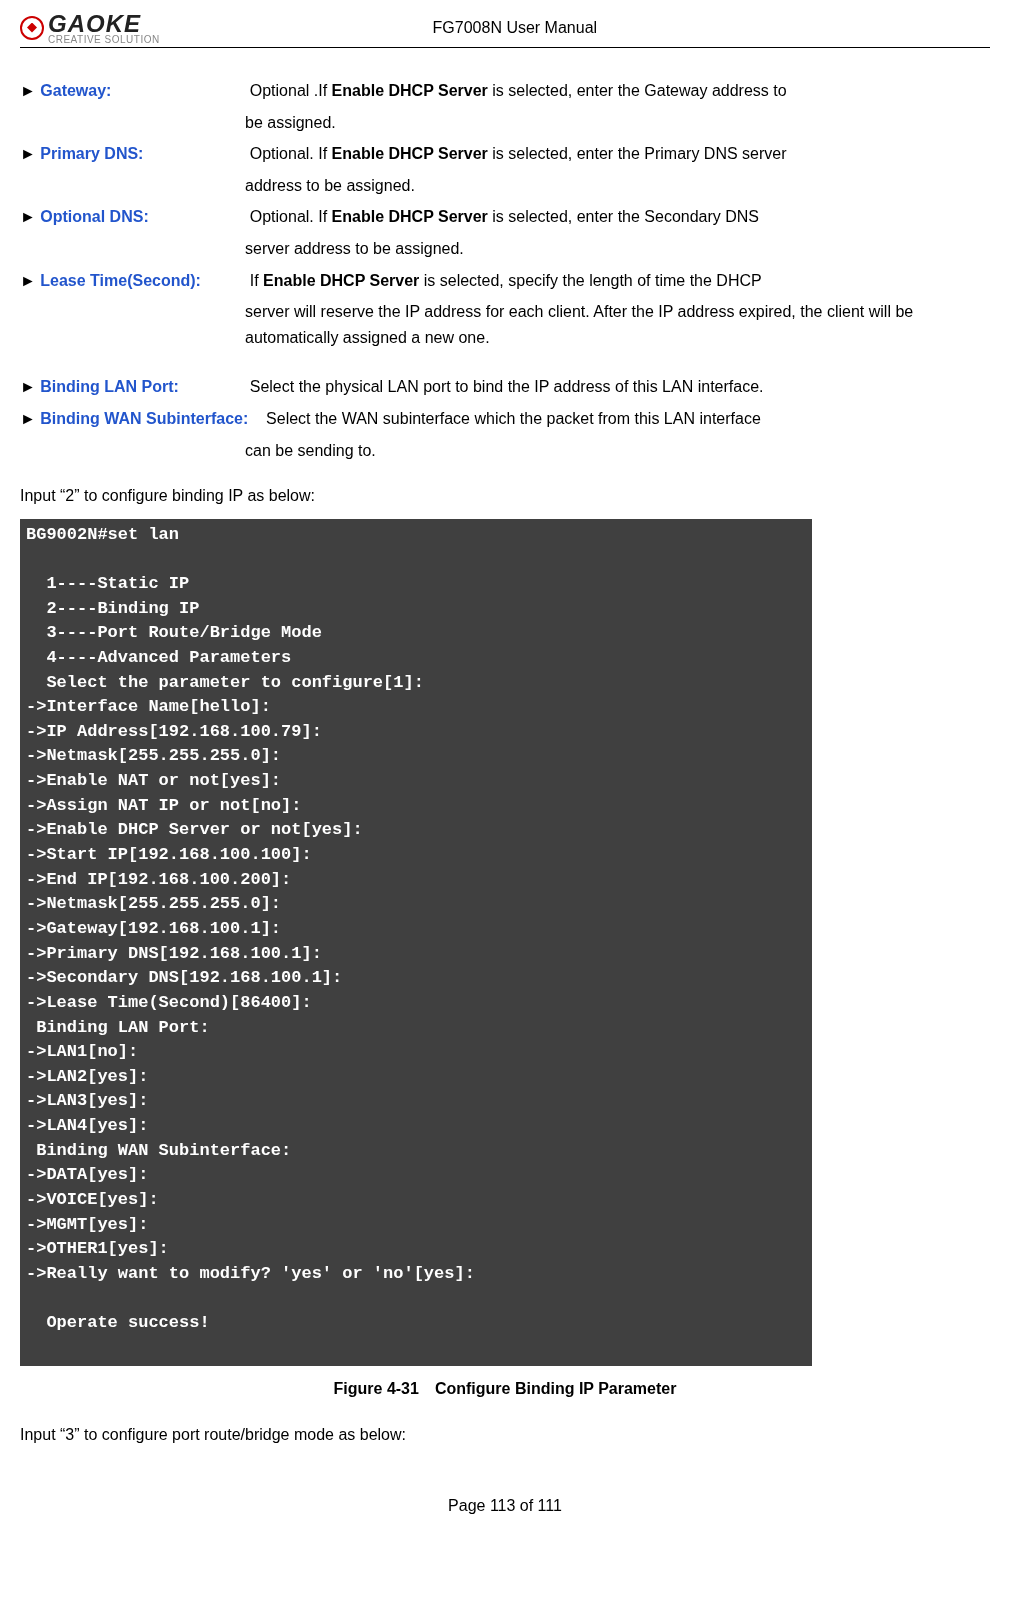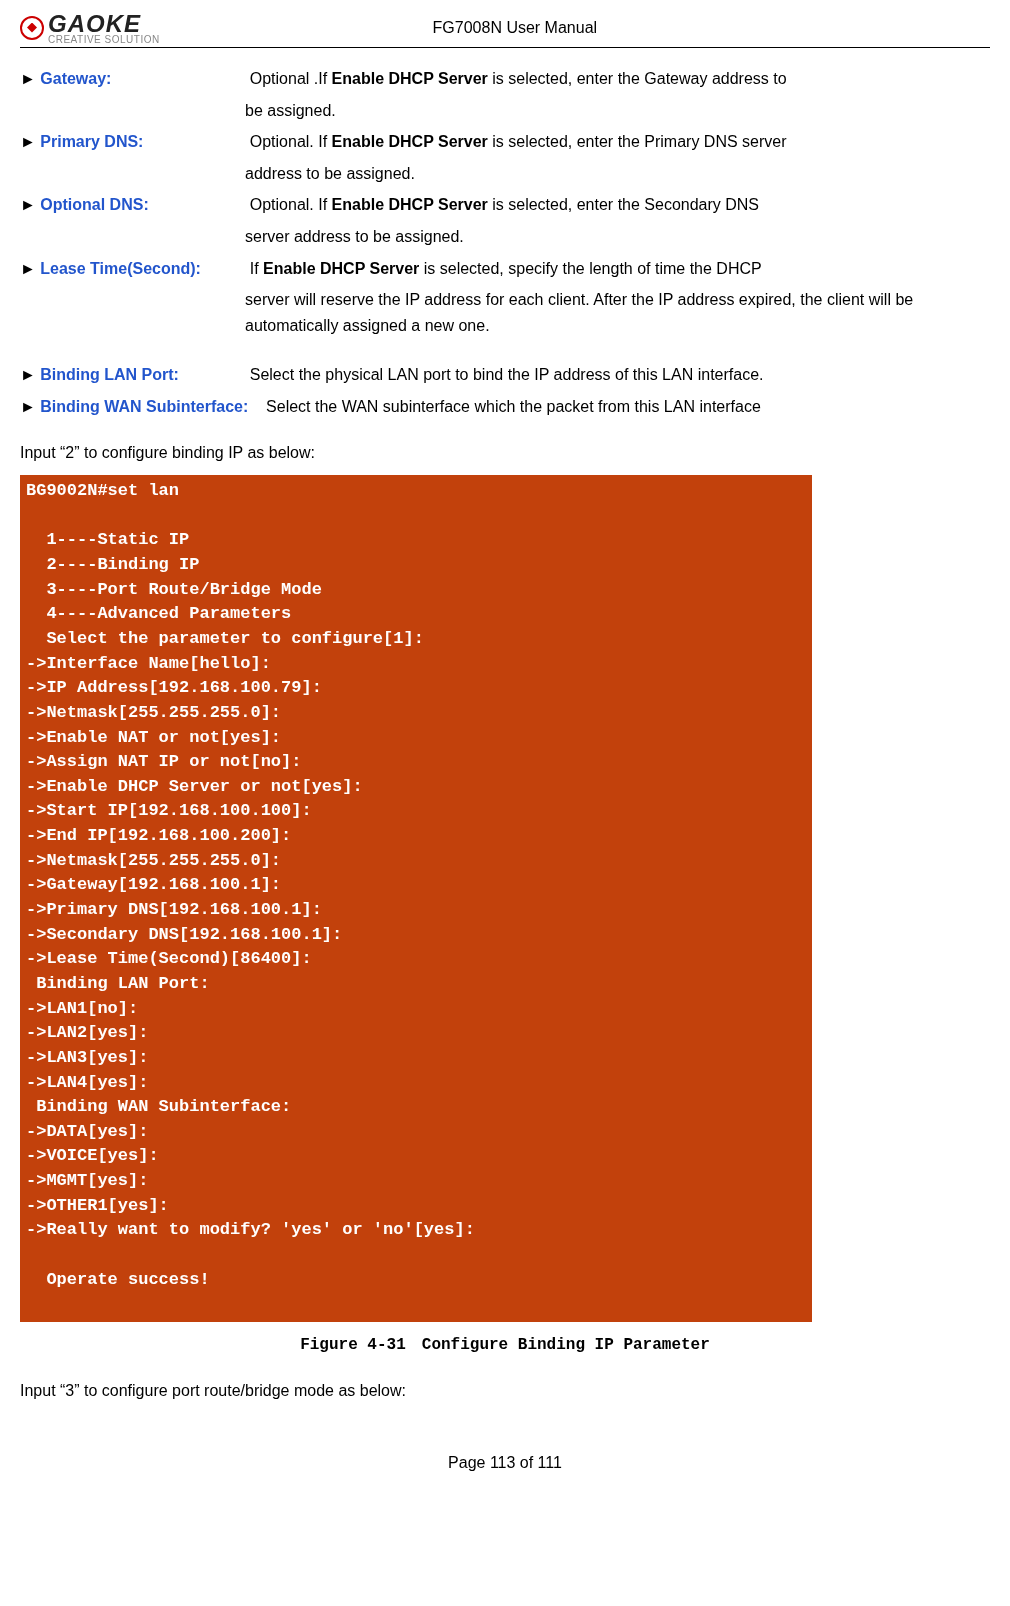--- a/index.html
+++ b/index.html
@@ -11,21 +11,21 @@
       width: 1010px;
     }
     .page {
       padding: 10px 20px 40px 20px;
     }
     .header-bar {
       display: flex;
       align-items: center;
       border-bottom: 1.5px solid #000;
       padding-bottom: 2px;
-      margin-bottom: 18px;
+      margin-bottom: 30px;
     }
     .logo-block {
       display: flex;
       align-items: center;
     }
     .logo-mark {
       width: 20px;
       height: 20px;
       border: 2px solid #c00;
       border-radius: 50%;
@@ -77,28 +77,27 @@
       font-weight: bold;
     }
     .cont {
       margin-left: 225px;
       line-height:1.6;
     }
     .caption {
       text-align: center;
       font-weight: bold;
       margin: 14px 0 24px 0;
-      font-family: Liberation Mono, monospace;
     }
     .para {
       margin: 20px 0 10px 0;
       line-height:1.6;
     }
     .terminal {
-      background: #c2410c;
+      background: #404040;
       color: #fff;
       font-family: "Courier New", monospace;
       font-size: 17px;
       font-weight: bold;
       padding: 4px 6px 30px 6px;
       line-height: 1.45;
       width: 780px;
       margin: 4px 0 0 0;
     }
     .terminal .line { white-space: pre; }
@@ -158,20 +157,21 @@
 
   <div class="entry">
     <span class="mark">► </span><span class="term-cell"><span class="term">Binding LAN Port:</span></span>
     <span class="desc">Select the physical LAN port to bind the IP address of this LAN interface.</span>
   </div>
 
   <div class="entry no-width">
     <span class="mark">► </span><span class="term-cell"><span class="term">Binding WAN Subinterface:</span></span>&nbsp;&nbsp;&nbsp;
     <span class="desc">Select the WAN subinterface which the packet from this LAN interface</span>
   </div>
+  <div class="cont">can be sending to.</div>
 
   <div class="para">Input “2” to configure binding IP as below:</div>
 
   <div class="terminal" id="terminal">
       <div class="line">BG9002N#set lan</div>
       <div class="line">&nbsp;</div>
       <div class="line">  1----Static IP</div>
       <div class="line">  2----Binding IP</div>
       <div class="line">  3----Port Route/Bridge Mode</div>
       <div class="line">  4----Advanced Parameters</div>

